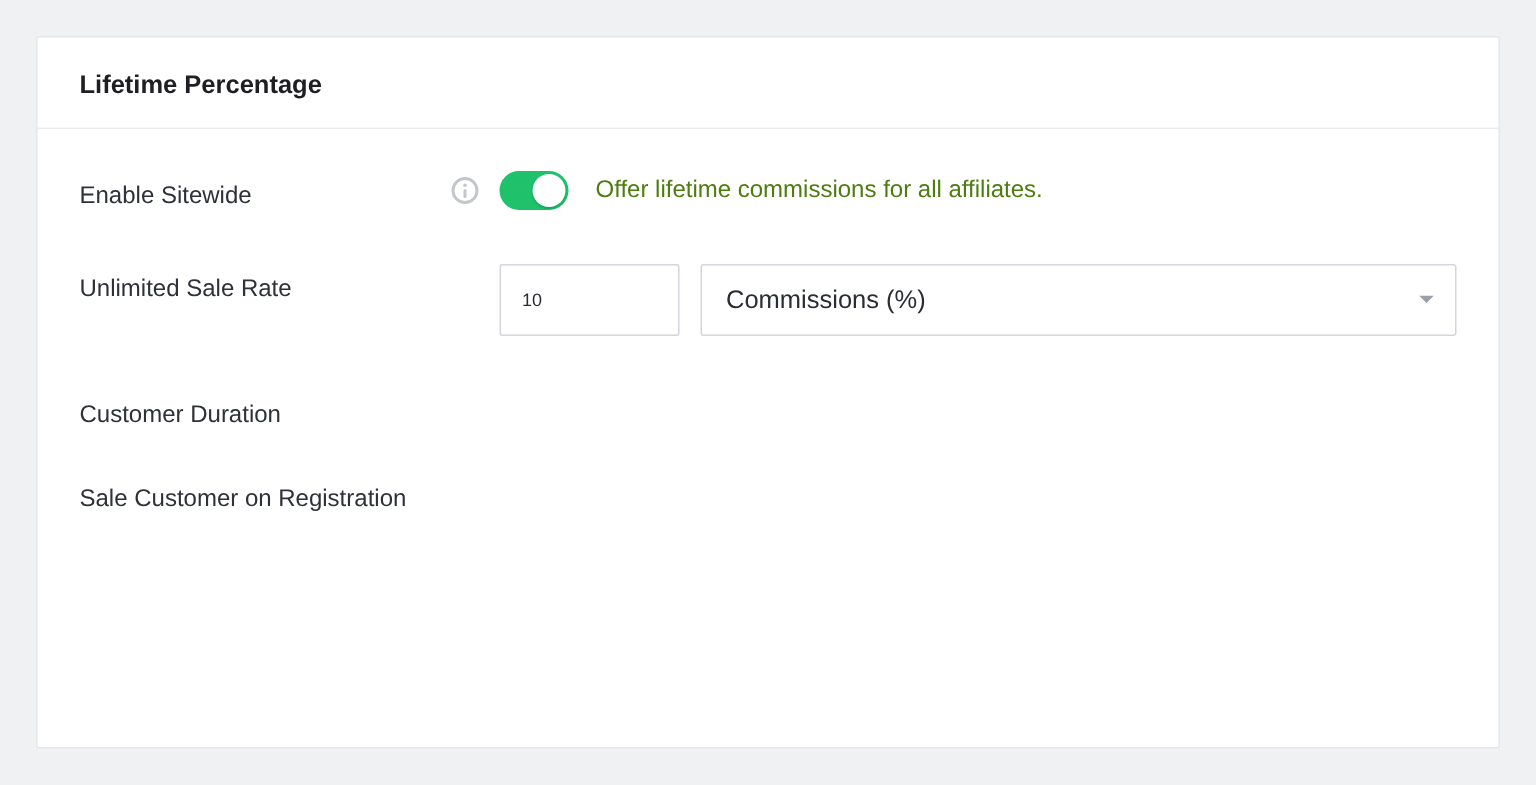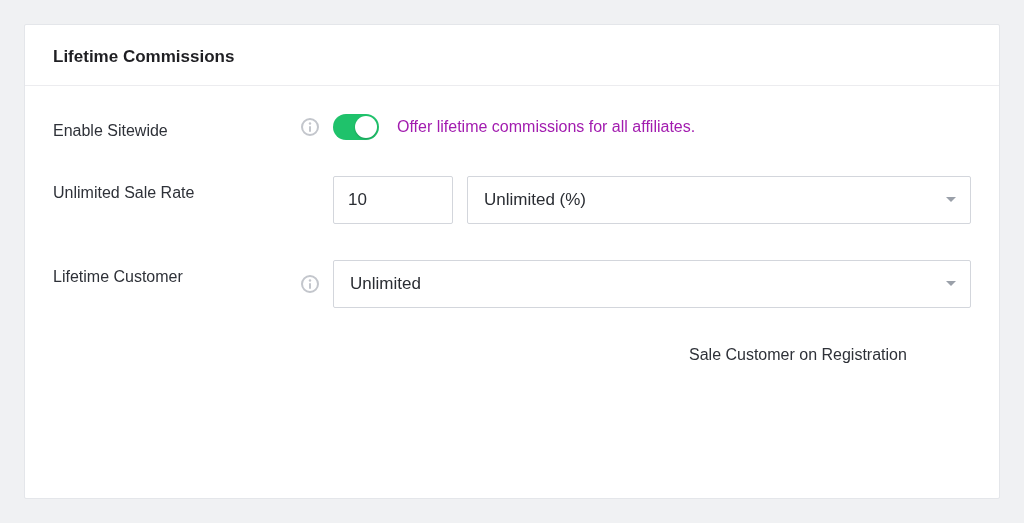--- a/index.html
+++ b/index.html
@@ -26,21 +26,20 @@
     font-weight: 700;
     color: #1f1f23;
   }
   .card-body {
     padding: 10px 28px 10px 28px;
   }
   .row {
     display: flex;
     align-items: flex-start;
     padding: 18px 0;
-    justify-content: flex-end;
   }
   .label-col {
     width: 248px;
     padding-top: 8px;
     font-size: 16px;
     color: #2e3138;
     display: flex;
     align-items: center;
   }
   .control-col {
@@ -79,31 +78,31 @@
     background: #fff;
     border-radius: 50%;
     top: 2px;
     box-shadow: 0 1px 2px rgba(0,0,0,0.2);
   }
   .toggle.on .knob { right: 2px; }
   .toggle.off .knob { left: 2px; }
   .toggle-desc {
     margin-left: 18px;
     font-size: 16px;
-    color: #a21caf;
+    color: #4d7c0f;
     line-height: 1.45;
     flex: 1;
   }
   .text-input {
     width: 120px;
     height: 48px;
     border: 1px solid #d3d6dc;
     border-radius: 2px;
     padding: 0 14px;
-    font-size: 17px;
+    font-size: 12px;
     color: #2a2d33;
     background: #fff;
   }
   .select {
     position: relative;
     height: 48px;
     border: 1px solid #d3d6dc;
     border-radius: 2px;
     background: #fff;
     display: flex;
@@ -125,21 +124,21 @@
   .row-duration .select { margin-left: 0; }
   .row-duration .control-col { align-items: center; }
   .row-link .label-col { padding-top: 2px; }
 </style>
 </head>
 <body>
 
 <div class="card">
 
   <div class="card-header">
-    <div class="card-title">Lifetime Commissions</div>
+    <div class="card-title">Lifetime Percentage</div>
   </div>
 
   <div class="card-body">
 
     <div class="row">
       <div class="label-col">Enable Sitewide</div>
       <div class="control-col">
         <span class="info-icon">
           <svg width="4" height="10" viewBox="0 0 4 10">
               <circle cx="2" cy="1.5" r="1.2" fill="#c3c6cc"></circle>
@@ -151,48 +150,32 @@
         </div>
         <div class="toggle-desc">Offer lifetime commissions for all affiliates.</div>
       </div>
     </div>
 
     <div class="row">
       <div class="label-col">Unlimited Sale Rate</div>
       <div class="control-col" style="padding-left:32px;">
         <input type="text" class="text-input" value="10" style="">
         <div class="select rate">
-          <span>Unlimited (%)</span>
+          <span>Commissions (%)</span>
           <span class="caret">
             <svg width="10" height="6" viewBox="0 0 10 6">
                 <path d="M0 0 L5 5 L10 0 Z" fill="#9aa0a9"></path>
               </svg>
           </span>
         </div>
       </div>
     </div>
 
     <div class="row row-duration">
-      <div class="label-col">Lifetime Customer</div>
-      <div class="control-col">
-        <span class="info-icon">
-          <svg width="4" height="10" viewBox="0 0 4 10">
-              <circle cx="2" cy="1.5" r="1.2" fill="#c3c6cc"></circle>
-              <rect x="1" y="4" width="2" height="6" rx="1" fill="#c3c6cc"></rect>
-            </svg>
-        </span>
-        <div class="select">
-          <span>Unlimited</span>
-          <span class="caret">
-            <svg width="10" height="6" viewBox="0 0 10 6">
-                <path d="M0 0 L5 5 L10 0 Z" fill="#9aa0a9"></path>
-              </svg>
-          </span>
-        </div>
-      </div>
+      <div class="label-col">Customer Duration</div>
     </div>
 
     <div class="row row-link">
       <div class="label-col" style="width:282px;">Sale Customer on Registration</div>
     </div>
 
   </div>
 </div>
 
 </body></html>

